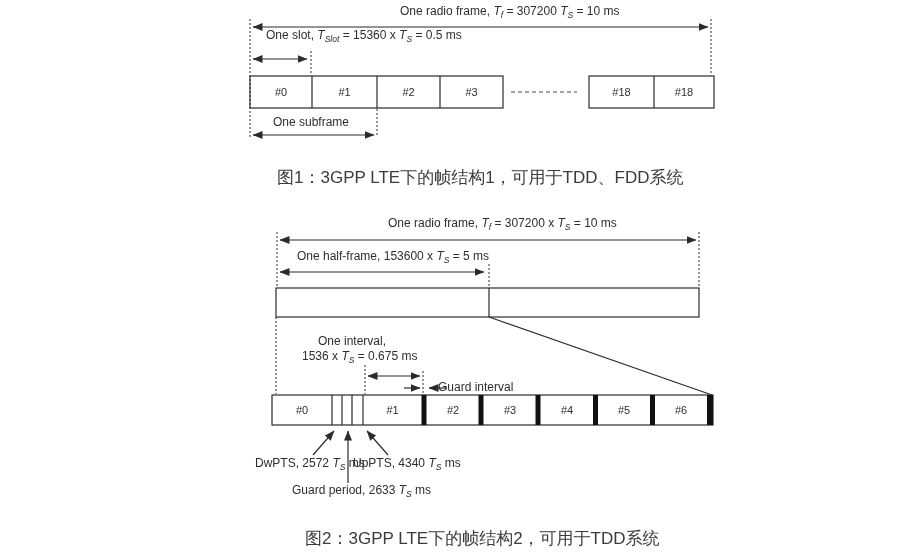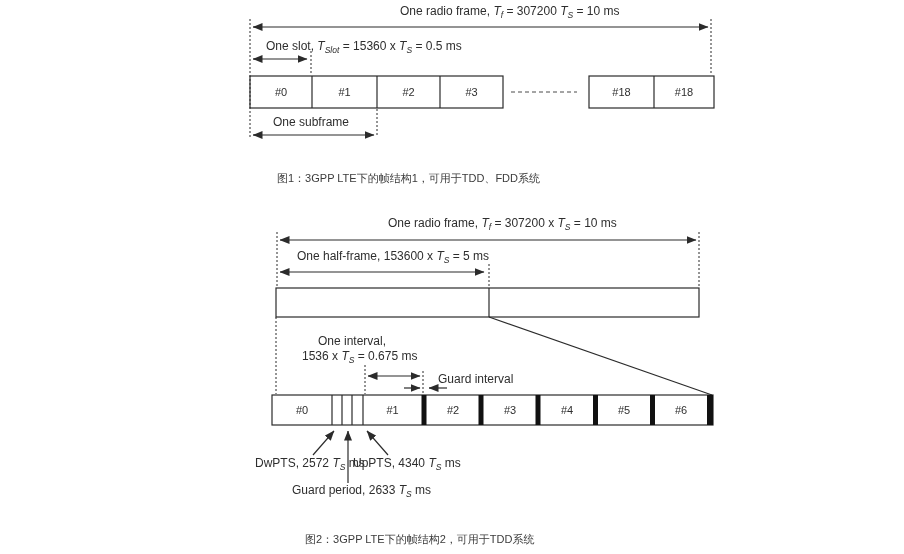--- a/index.html
+++ b/index.html
@@ -15,21 +15,21 @@
   #ah path{fill:var(--line,#2b2b2b);}
   .lbl{
     position:absolute;font-size:12px;line-height:14px;color:var(--text,#2e2e2e);
     white-space:nowrap;
   }
   .cell{
     position:absolute;display:flex;align-items:center;justify-content:center;
     font-size:11px;color:var(--text,#2e2e2e);
   }
   .cap{
-    position:absolute;font-size:11px;line-height:20px;color:var(--caption,#3b3b3b);
+    position:absolute;font-size:17px;line-height:20px;color:var(--caption,#3b3b3b);
     white-space:nowrap;
   }
   .it{font-style:italic;}
   .sb{font-size:8.5px;vertical-align:-2.5px;}
 </style>
 </head>
 <body>
 
 <div id="root">
 
@@ -104,39 +104,39 @@
     </g>
     <g>
       <line x1="313" y1="455" x2="334" y2="431" marker-end="url(#ah)"></line>
       <line x1="348" y1="483" x2="348" y2="431" marker-end="url(#ah)"></line>
       <line x1="388" y1="455" x2="367" y2="431" marker-end="url(#ah)"></line>
     </g>
   </svg>
 
   <div>
     <div class="lbl" style="left:400px;top:4px"><span>One radio frame, </span><span class="it">T</span><span class="it sb">f</span><span> = 307200 </span><span class="it">T</span><span class="it sb">S</span><span> = 10 ms</span></div>
-    <div class="lbl" style="left:266px;top:39px"><span>One slot, </span><span class="it">T</span><span class="it sb">Slot</span><span> = 15360 x </span><span class="it">T</span><span class="it sb">S</span><span> = 0.5 ms</span></div>
+    <div class="lbl" style="left:266px;top:28px"><span>One slot, </span><span class="it">T</span><span class="it sb">Slot</span><span> = 15360 x </span><span class="it">T</span><span class="it sb">S</span><span> = 0.5 ms</span></div>
 
     <div class="cell" style="left:250px;top:76px;width:62px;height:32px">#0</div>
     <div class="cell" style="left:312px;top:76px;width:65px;height:32px">#1</div>
     <div class="cell" style="left:377px;top:76px;width:63px;height:32px">#2</div>
     <div class="cell" style="left:440px;top:76px;width:63px;height:32px">#3</div>
     <div class="cell" style="left:589px;top:76px;width:65px;height:32px">#18</div>
     <div class="cell" style="left:654px;top:76px;width:60px;height:32px">#18</div>
 
     <div class="lbl" style="left:273px;top:115px"><span>One subframe</span></div>
     <div class="cap" style="left:277px;top:168px">图1：3GPP LTE下的帧结构1，可用于TDD、FDD系统</div>
   </div>
 
   <div>
     <div class="lbl" style="left:388px;top:216px"><span>One radio frame, </span><span class="it">T</span><span class="it sb">f</span><span> = 307200 x </span><span class="it">T</span><span class="it sb">S</span><span> = 10 ms</span></div>
     <div class="lbl" style="left:297px;top:249px"><span>One half-frame, 153600 x </span><span class="it">T</span><span class="it sb">S</span><span> = 5 ms</span></div>
     <div class="lbl" style="left:318px;top:334px"><span>One interval,</span></div>
     <div class="lbl" style="left:302px;top:349px"><span>1536 x </span><span class="it">T</span><span class="it sb">S</span><span> = 0.675 ms</span></div>
-    <div class="lbl" style="left:438px;top:372px"><span>Guard interval</span></div>
+    <div class="lbl" style="left:438px;top:380px"><span>Guard interval</span></div>
 
     <div class="cell" style="left:272px;top:395px;width:60px;height:30px">#0</div>
     <div class="cell" style="left:363px;top:395px;width:59px;height:30px">#1</div>
     <div class="cell" style="left:427px;top:395px;width:52px;height:30px">#2</div>
     <div class="cell" style="left:484px;top:395px;width:52px;height:30px">#3</div>
     <div class="cell" style="left:541px;top:395px;width:52px;height:30px">#4</div>
     <div class="cell" style="left:598px;top:395px;width:52px;height:30px">#5</div>
     <div class="cell" style="left:655px;top:395px;width:52px;height:30px">#6</div>
 
     <div class="lbl" style="left:255px;top:456px"><span>DwPTS, 2572 </span><span class="it">T</span><span class="it sb">S</span><span> ms</span></div>

